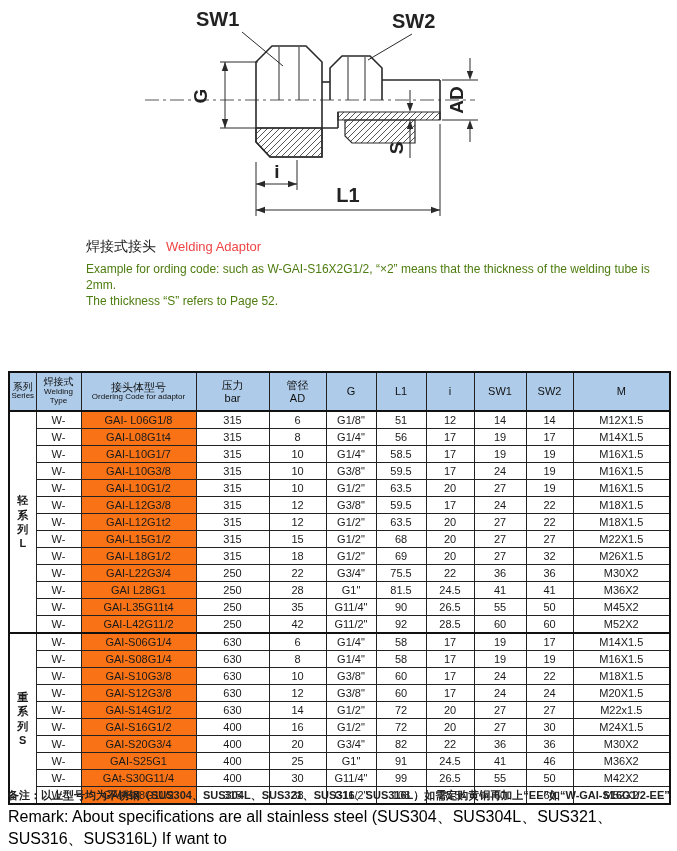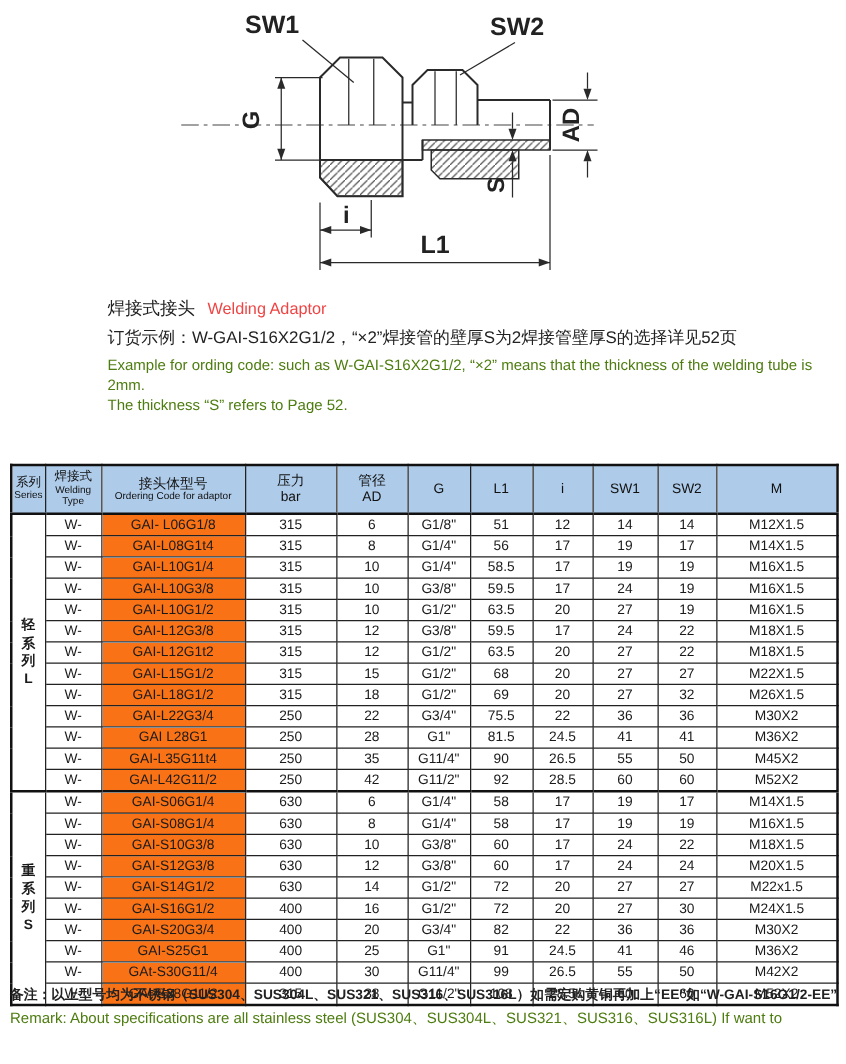--- a/index.html
+++ b/index.html
@@ -30,21 +30,21 @@
   .h-zh{font-size:11px;line-height:1.15;color:#111;}
   .h-zh-sm{font-size:10px;line-height:1.05;color:#111;}
   .h-en{font-size:8px;line-height:1.1;color:#111;}
   .code-cell{background:#f97316;}
   .series-cell{font-size:12px;font-weight:bold;background:#fff;}
   .series-cell div{line-height:1.3;}
   .series-divider td{border-top:2px solid #111;}
 
   .remark{position:absolute;left:8px;top:788px;width:662px;}
   .remark-zh{font-size:11px;font-weight:bold;color:#222;}
-  .remark-en{font-size:12px;color:#4d7c0f;line-height:1.35;margin-top:3px;}
+  .remark-en{font-size:16px;color:#000000;line-height:1.35;margin-top:3px;}
 </style>
 </head>
 <body>
 
 <div class="page">
 
   <svg class="drawing" width="677" height="235" viewBox="0 0 677 235">
     <defs>
       <pattern id="hatch" width="6" height="6" patternUnits="userSpaceOnUse">
         <path d="M0,6 L6,0" stroke="#555" stroke-width="1"></path>
@@ -110,21 +110,20 @@
     <line class="thin" x1="242" y1="32" x2="283" y2="66"></line>
     <line class="thin" x1="412" y1="34" x2="368" y2="60"></line>
     <text class="dlabel f20" x="196" y="26">SW1</text>
     <text class="dlabel f20" x="392" y="28">SW2</text>
   </svg>
 
   <div class="intro">
     <div class="intro-title">
       <span>焊接式接头</span><span class="en">Welding Adaptor</span>
     </div>
-    <div class="intro-order">订货示例：W-GAI-S16X2G1/2，“×2”焊接管的壁厚S为2焊接管壁厚S的选择详见52页</div>
     <div class="intro-en">
       <div>Example for ording code: such as W-GAI-S16X2G1/2,  “×2”  means that the thickness of the welding tube is 2mm.</div>
       <div>The thickness  “S”  refers to Page 52.</div>
     </div>
   </div>
 
   <table class="spec-table">
     <colgroup>
       <col style="width:27px">
         <col style="width:45px">
@@ -207,21 +206,21 @@
           <td>8</td>
           <td>G1/4"</td>
           <td>56</td>
           <td>17</td>
           <td>19</td>
           <td>17</td>
           <td>M14X1.5</td>
         </tr>
         <tr>
           <td>W-</td>
-          <td class="code-cell">GAI-L10G1/4</td>
+          <td class="code-cell">GAI-L10G1/7</td>
           <td>315</td>
           <td>10</td>
           <td>G1/4"</td>
           <td>58.5</td>
           <td>17</td>
           <td>19</td>
           <td>19</td>
           <td>M16X1.5</td>
         </tr>
         <tr>

